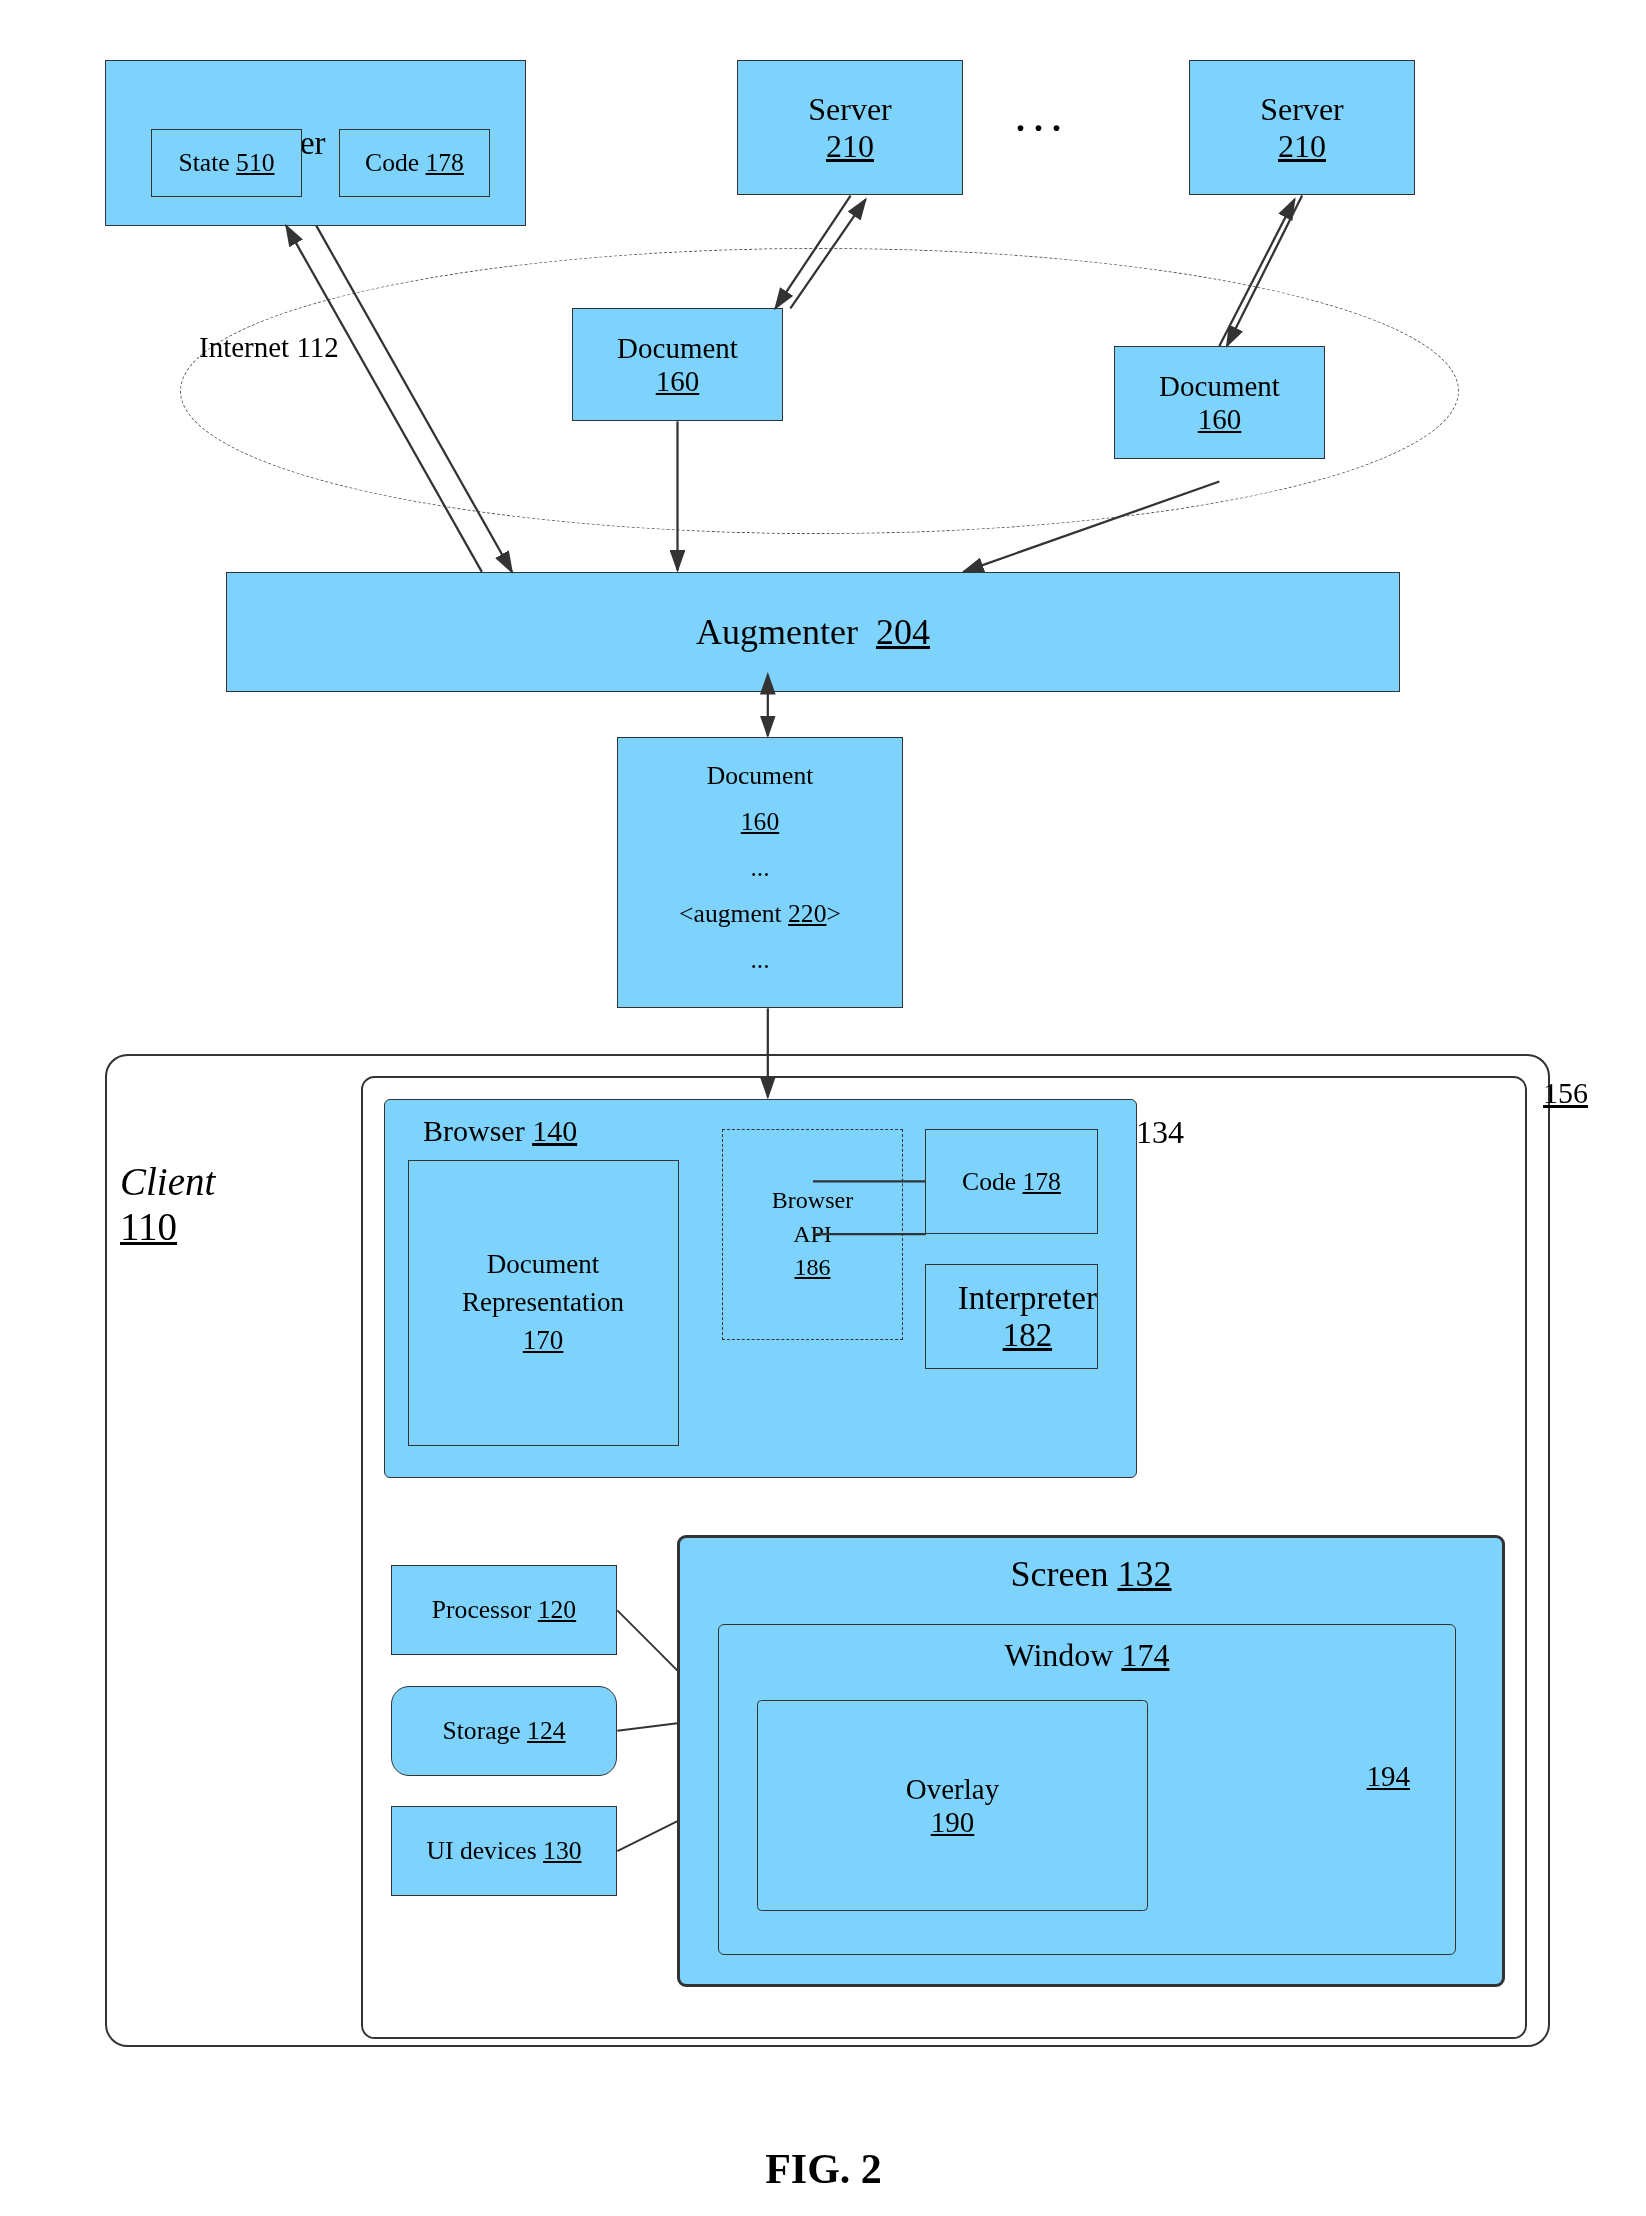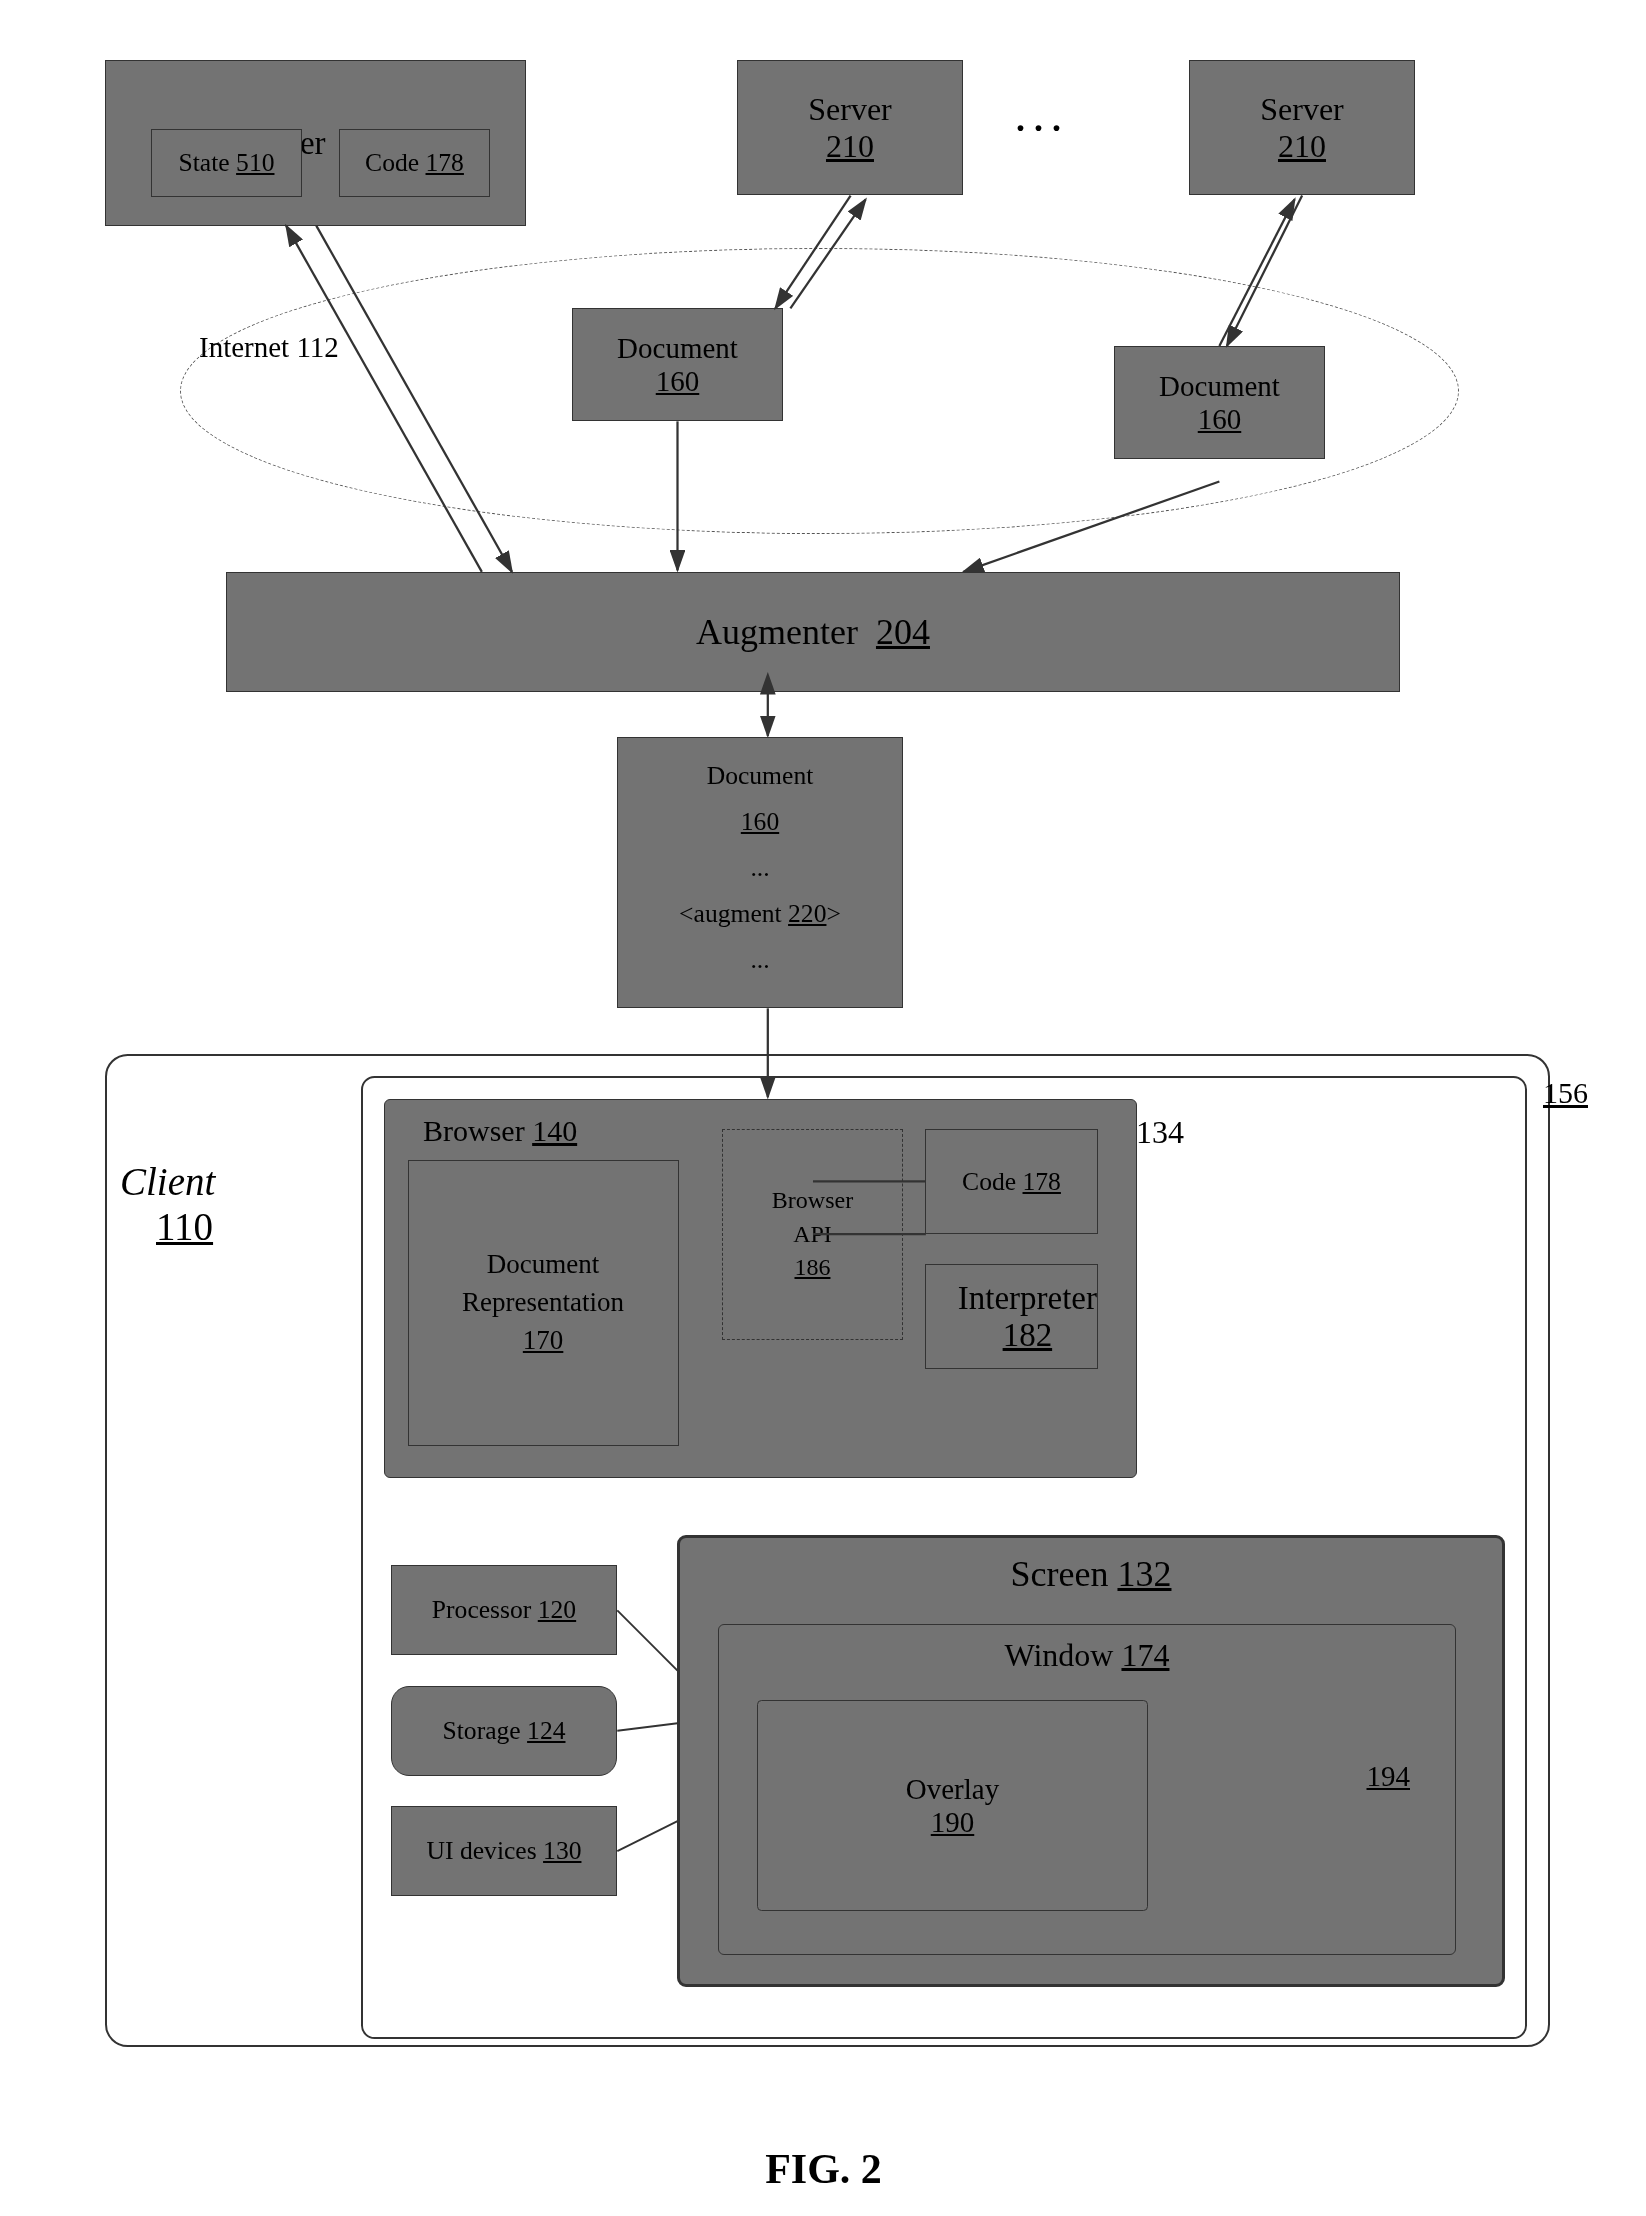--- a/index.html
+++ b/index.html
@@ -17,21 +17,21 @@
       top: 30px;
       left: 60px;
       right: 60px;
       bottom: 60px;
     }
 
     
     .box {
       position: absolute;
       border: 1.5px solid #333;
-      background: #737373;
+      background: #7dd3fc;
       display: flex;
       flex-direction: column;
       align-items: center;
       justify-content: center;
       text-align: center;
       font-size: 27px;
     }
 
     
     .server-150 {
@@ -333,21 +333,21 @@
 
   <div class="box doc-160-augmented">
     <div class="augmented-text">
       Document<br><span class="underline">160</span><br>...<br>&lt;augment <span class="underline">220</span>&gt;<br>...
     </div>
   </div>
 
   <div class="box client-110" style="position:absolute;background:transparent;"></div>
 
   <div class="client-label">
-    <span style="font-size:39px;font-style:italic;">Client</span><br><span style="font-size:39px;margin-left:36px;"><span class="underline">110</span></span>
+    <span style="font-size:39px;font-style:italic;">Client</span><br><span style="font-size:39px;"><span class="underline">110</span></span>
   </div>
 
   <div class="box device-114" style="position:absolute;background:transparent;border-radius:13.5px;"></div>
   <div class="label-134" style="left:1483px;top:1046px;font-size:30px;position:absolute;"><span class="underline">156</span></div>
 
   <div class="box browser-140">
     <span style="position:absolute;top:13.5px;left:38px;font-size:30px;">Browser <span class="underline">140</span></span>
 
     <div class="box" style="position:absolute;left:22.6px;top:60px;width:271px;height:286px;">
       <span style="font-size:27px;line-height:1.4;">Document<br>Representation<br><span class="underline">170</span></span>

